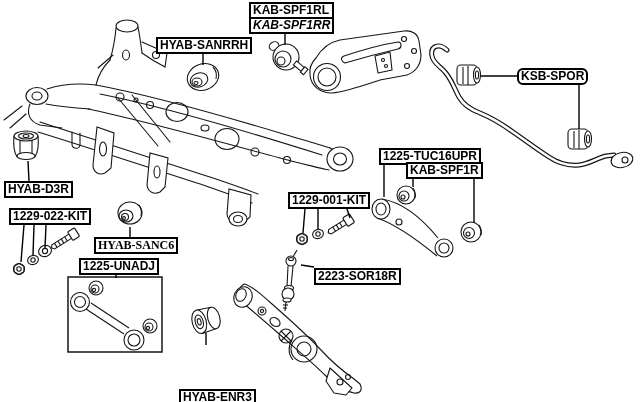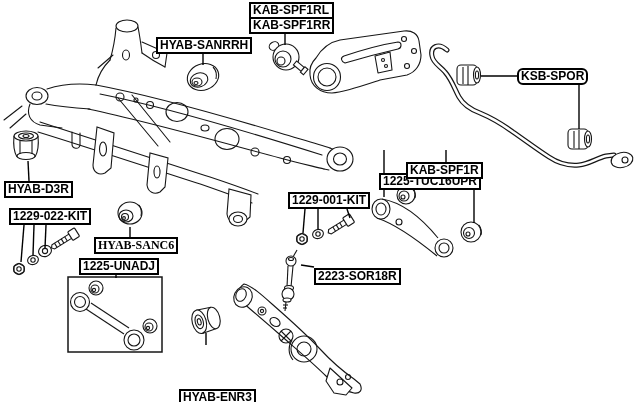--- a/index.html
+++ b/index.html
@@ -3,21 +3,21 @@
 <meta charset="utf-8">
 <style>
   html,body{margin:0;padding:0;background:#fff;}
   .stage{position:relative;width:640px;height:402px;background:#fff;overflow:hidden;
          font-family:"Liberation Sans",sans-serif;}
   .art{position:absolute;left:0;top:0;}
   .lbl{position:absolute;border:2px solid #000;background:#fff;color:#000;
        font:bold 12px/13px "Liberation Sans",sans-serif;padding:0 2px;white-space:nowrap;z-index:5;}
   .lblstack{position:absolute;z-index:5;}
   .lblstack .lbl{position:relative;display:block;}
-  .lblstack .lbl + .lbl{margin-top:-2px;}
+  .lblstack .lbl + .lbl{margin-top:-2px;font-style:italic;}
 </style>
 </head>
 <body>
 
 <div class="stage">
 
   <svg class="art" width="640" height="402" viewBox="0 0 640 402">
 
     <g stroke="#161616" stroke-width="1.1" fill="none" stroke-linecap="round">
 
@@ -281,21 +281,21 @@
     </g>
   </svg>
 
   <div class="lblstack" style="left:249px;top:2px;">
     <div class="lbl">KAB-SPF1RL</div>
     <div class="lbl">KAB-SPF1RR</div>
   </div>
 
   <div class="lbl" style="left:156px;top:37px;">HYAB-SANRRH</div>
   <div class="lbl" style="left:517px;top:68px;border-radius:6px;">KSB-SPOR</div>
-  <div class="lbl" style="left:379px;top:148px;margin-top:25px;">1225-TUC16UPR</div>
+  <div class="lbl" style="left:379px;top:148px;">1225-TUC16UPR</div>
   <div class="lbl" style="left:406px;top:162px;">KAB-SPF1R</div>
   <div class="lbl" style="left:4px;top:181px;">HYAB-D3R</div>
   <div class="lbl" style="left:9px;top:208px;">1229-022-KIT</div>
   <div class="lbl" style="left:288px;top:192px;">1229-001-KIT</div>
   <div class="lbl" style="left:94px;top:237px;font-family:Liberation Serif, serif;">HYAB-SANC6</div>
   <div class="lbl" style="left:79px;top:258px;">1225-UNADJ</div>
   <div class="lbl" style="left:314px;top:259px;margin-top:9px;">2223-SOR18R</div>
   <div class="lbl" style="left:179px;top:345px;margin-top:44px;">HYAB-ENR3</div>
 
 </div>

